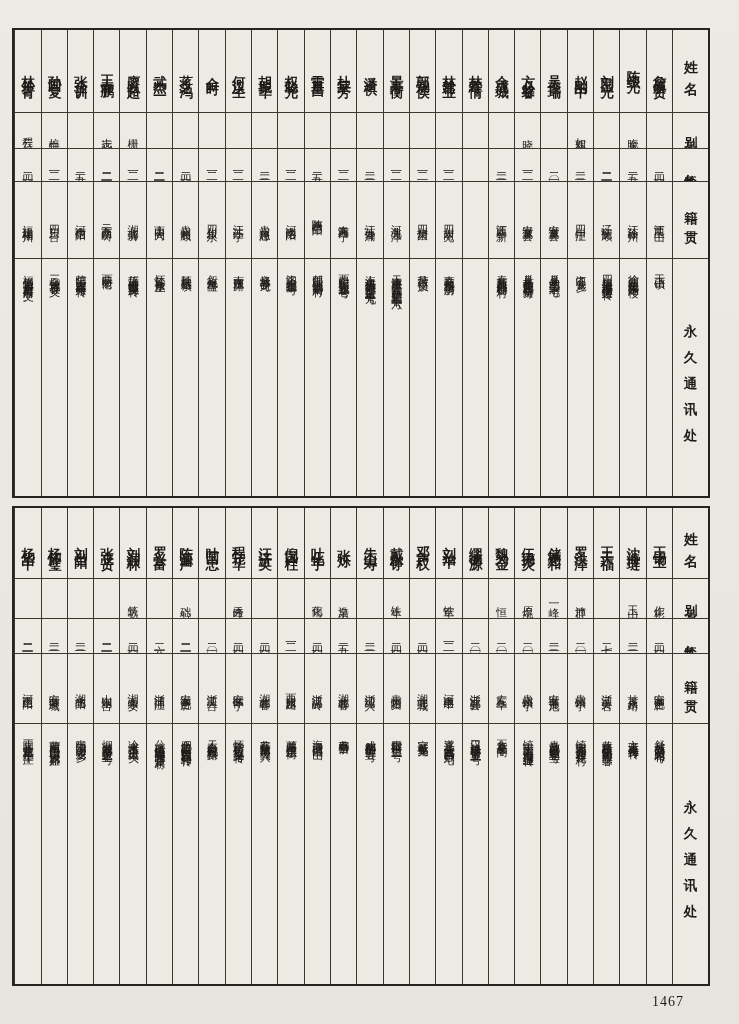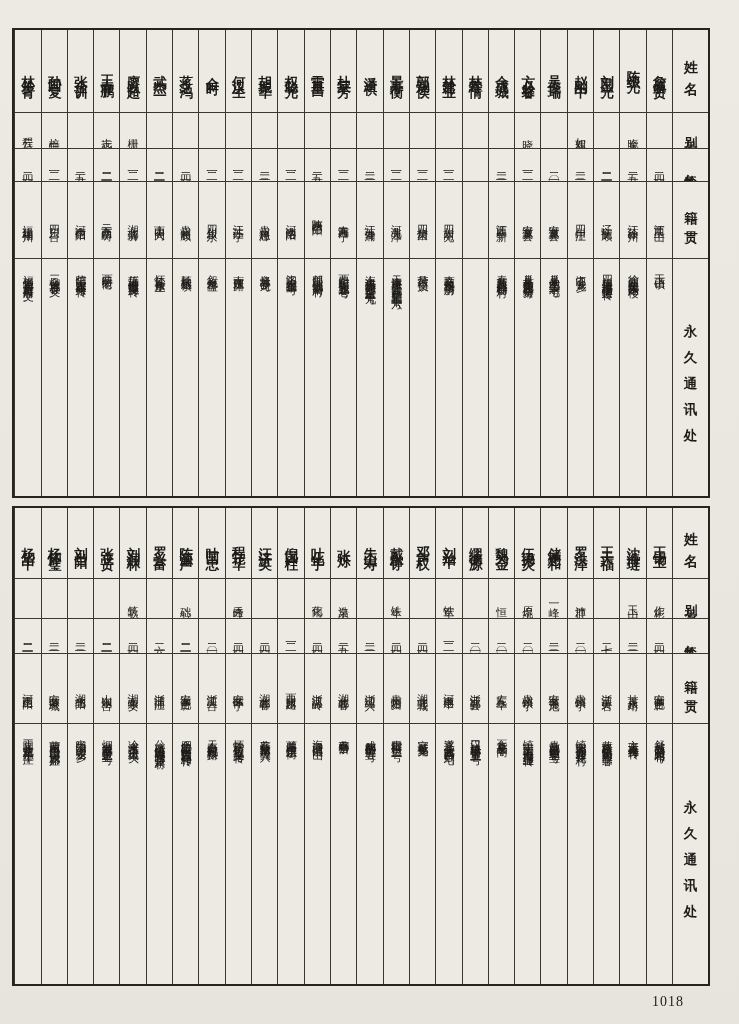--- a/index.html
+++ b/index.html
@@ -438,14 +438,14 @@
       </div>
       <div class="col">
         <div class="cell c-name">杨华中</div>
         <div class="cell c-alias"></div>
         <div class="cell c-age">二二</div>
         <div class="cell c-native">河南正阳</div>
         <div class="cell c-addr">正阳县北八里桥小王庄</div>
       </div>
     </div>
 
-  <div class="page-number">1018</div>
+  <div class="page-number">1467</div>
 </div>
 
 </body></html>

